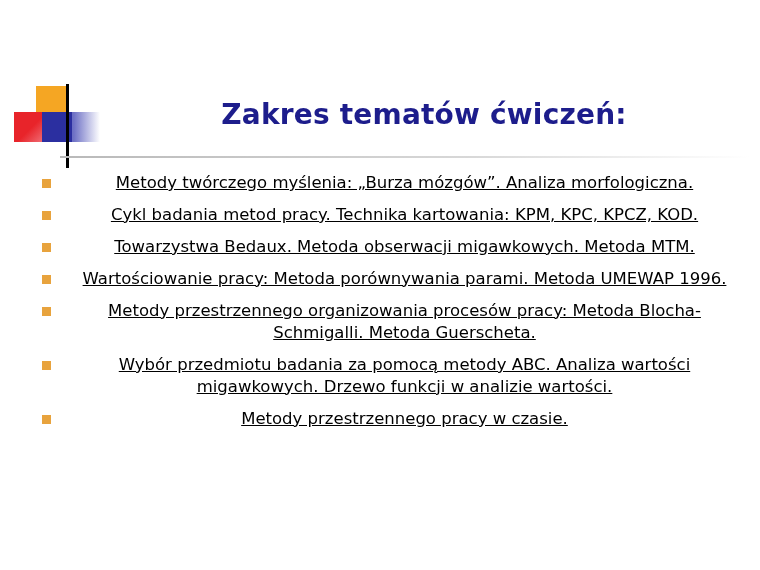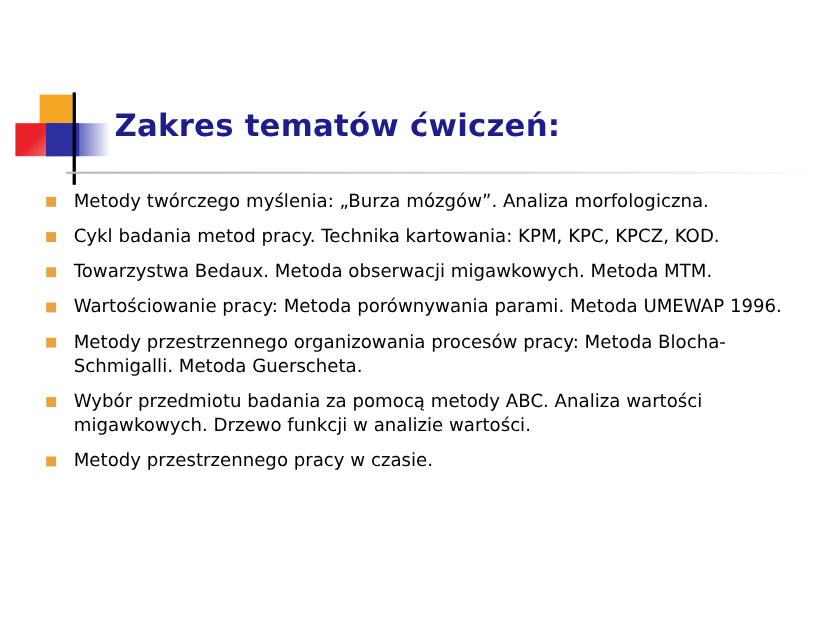--- a/index.html
+++ b/index.html
@@ -11,20 +11,21 @@
     height: 570px;
     background: #ffffff;
     font-family: "DejaVu Sans", sans-serif;
     overflow: hidden;
   }
   .slide {
     position: relative;
     width: 760px;
     height: 435px;
     box-sizing: border-box;
+    text-align: center;
   }
 
   
   .logo {
     position: absolute;
     left: 14px;
     top: 84px;
     width: 86px;
     height: 84px;
   }
@@ -89,20 +90,21 @@
     height: 2px;
     background: linear-gradient(90deg, #b9b9b9 0%, #d8d8d8 60%, #ffffff 100%);
   }
 
   
   .bullets {
     position: absolute;
     left: 42px;
     top: 172px;
     width: 700px;
+    text-decoration: underline;
   }
   .bullet-item {
     display: flex;
     align-items: flex-start;
     margin-bottom: 10px;
   }
   .bullet-marker {
     flex: 0 0 auto;
     width: 9px;
     height: 9px;

